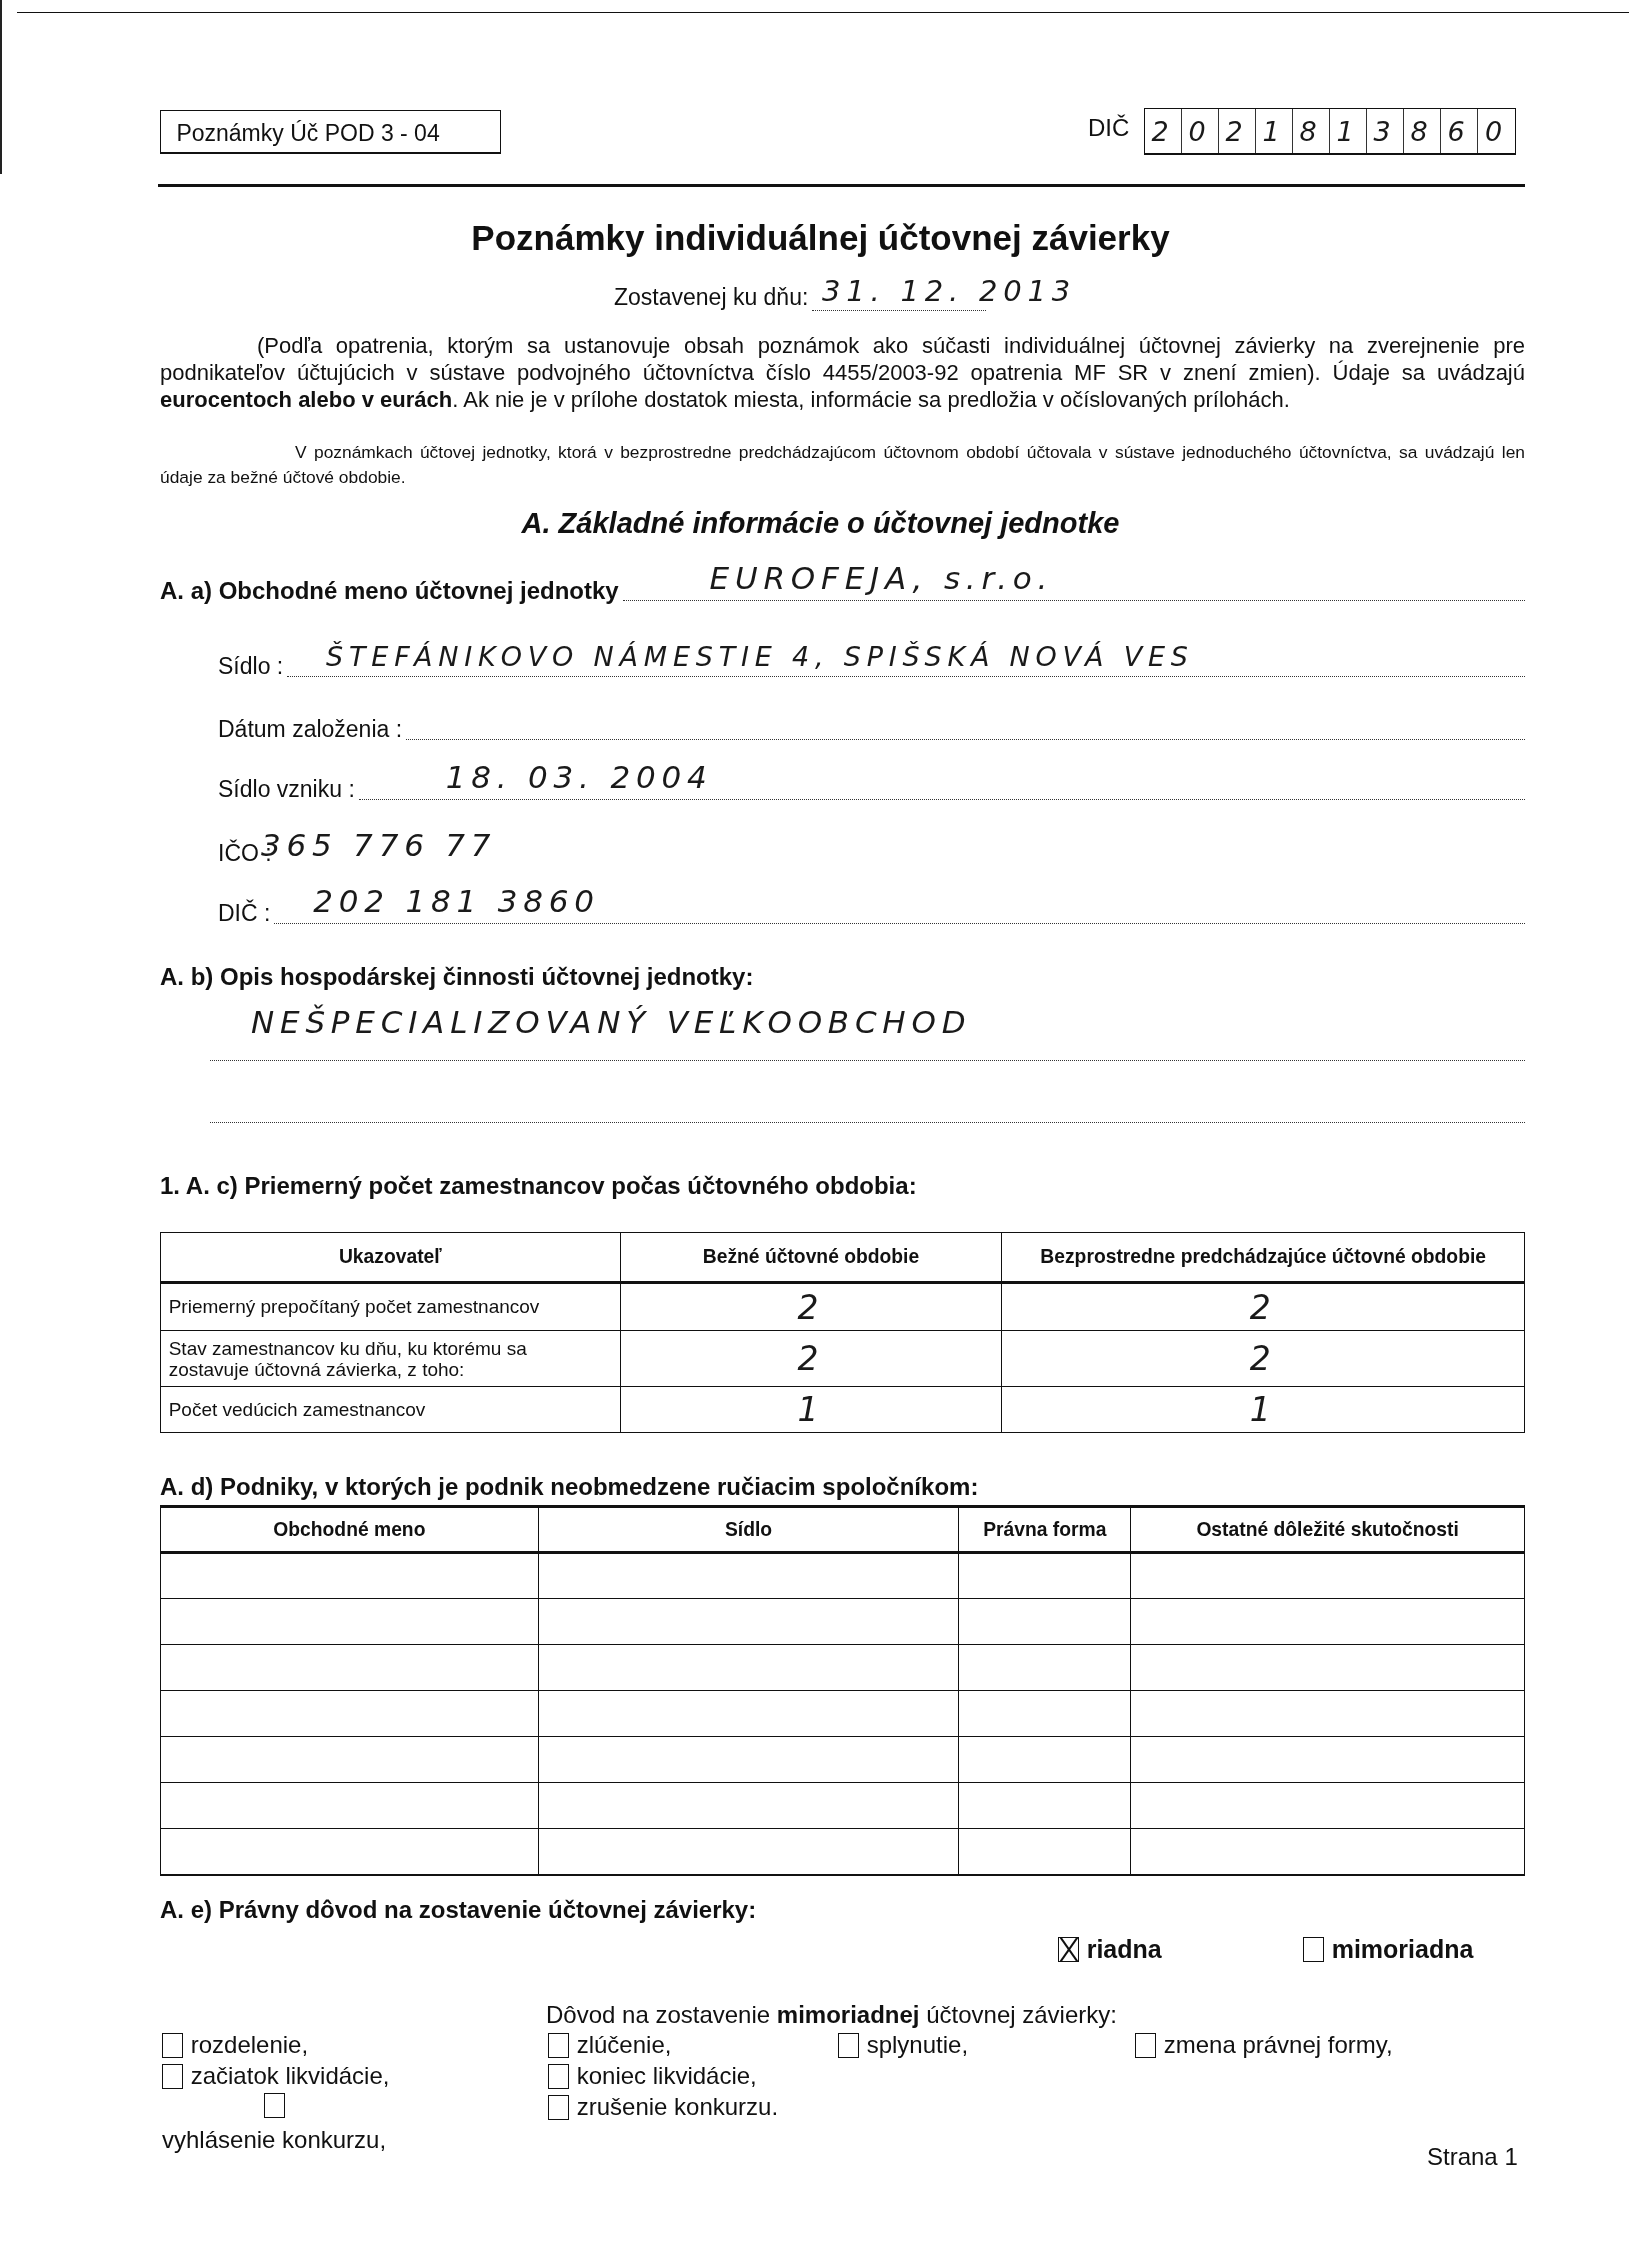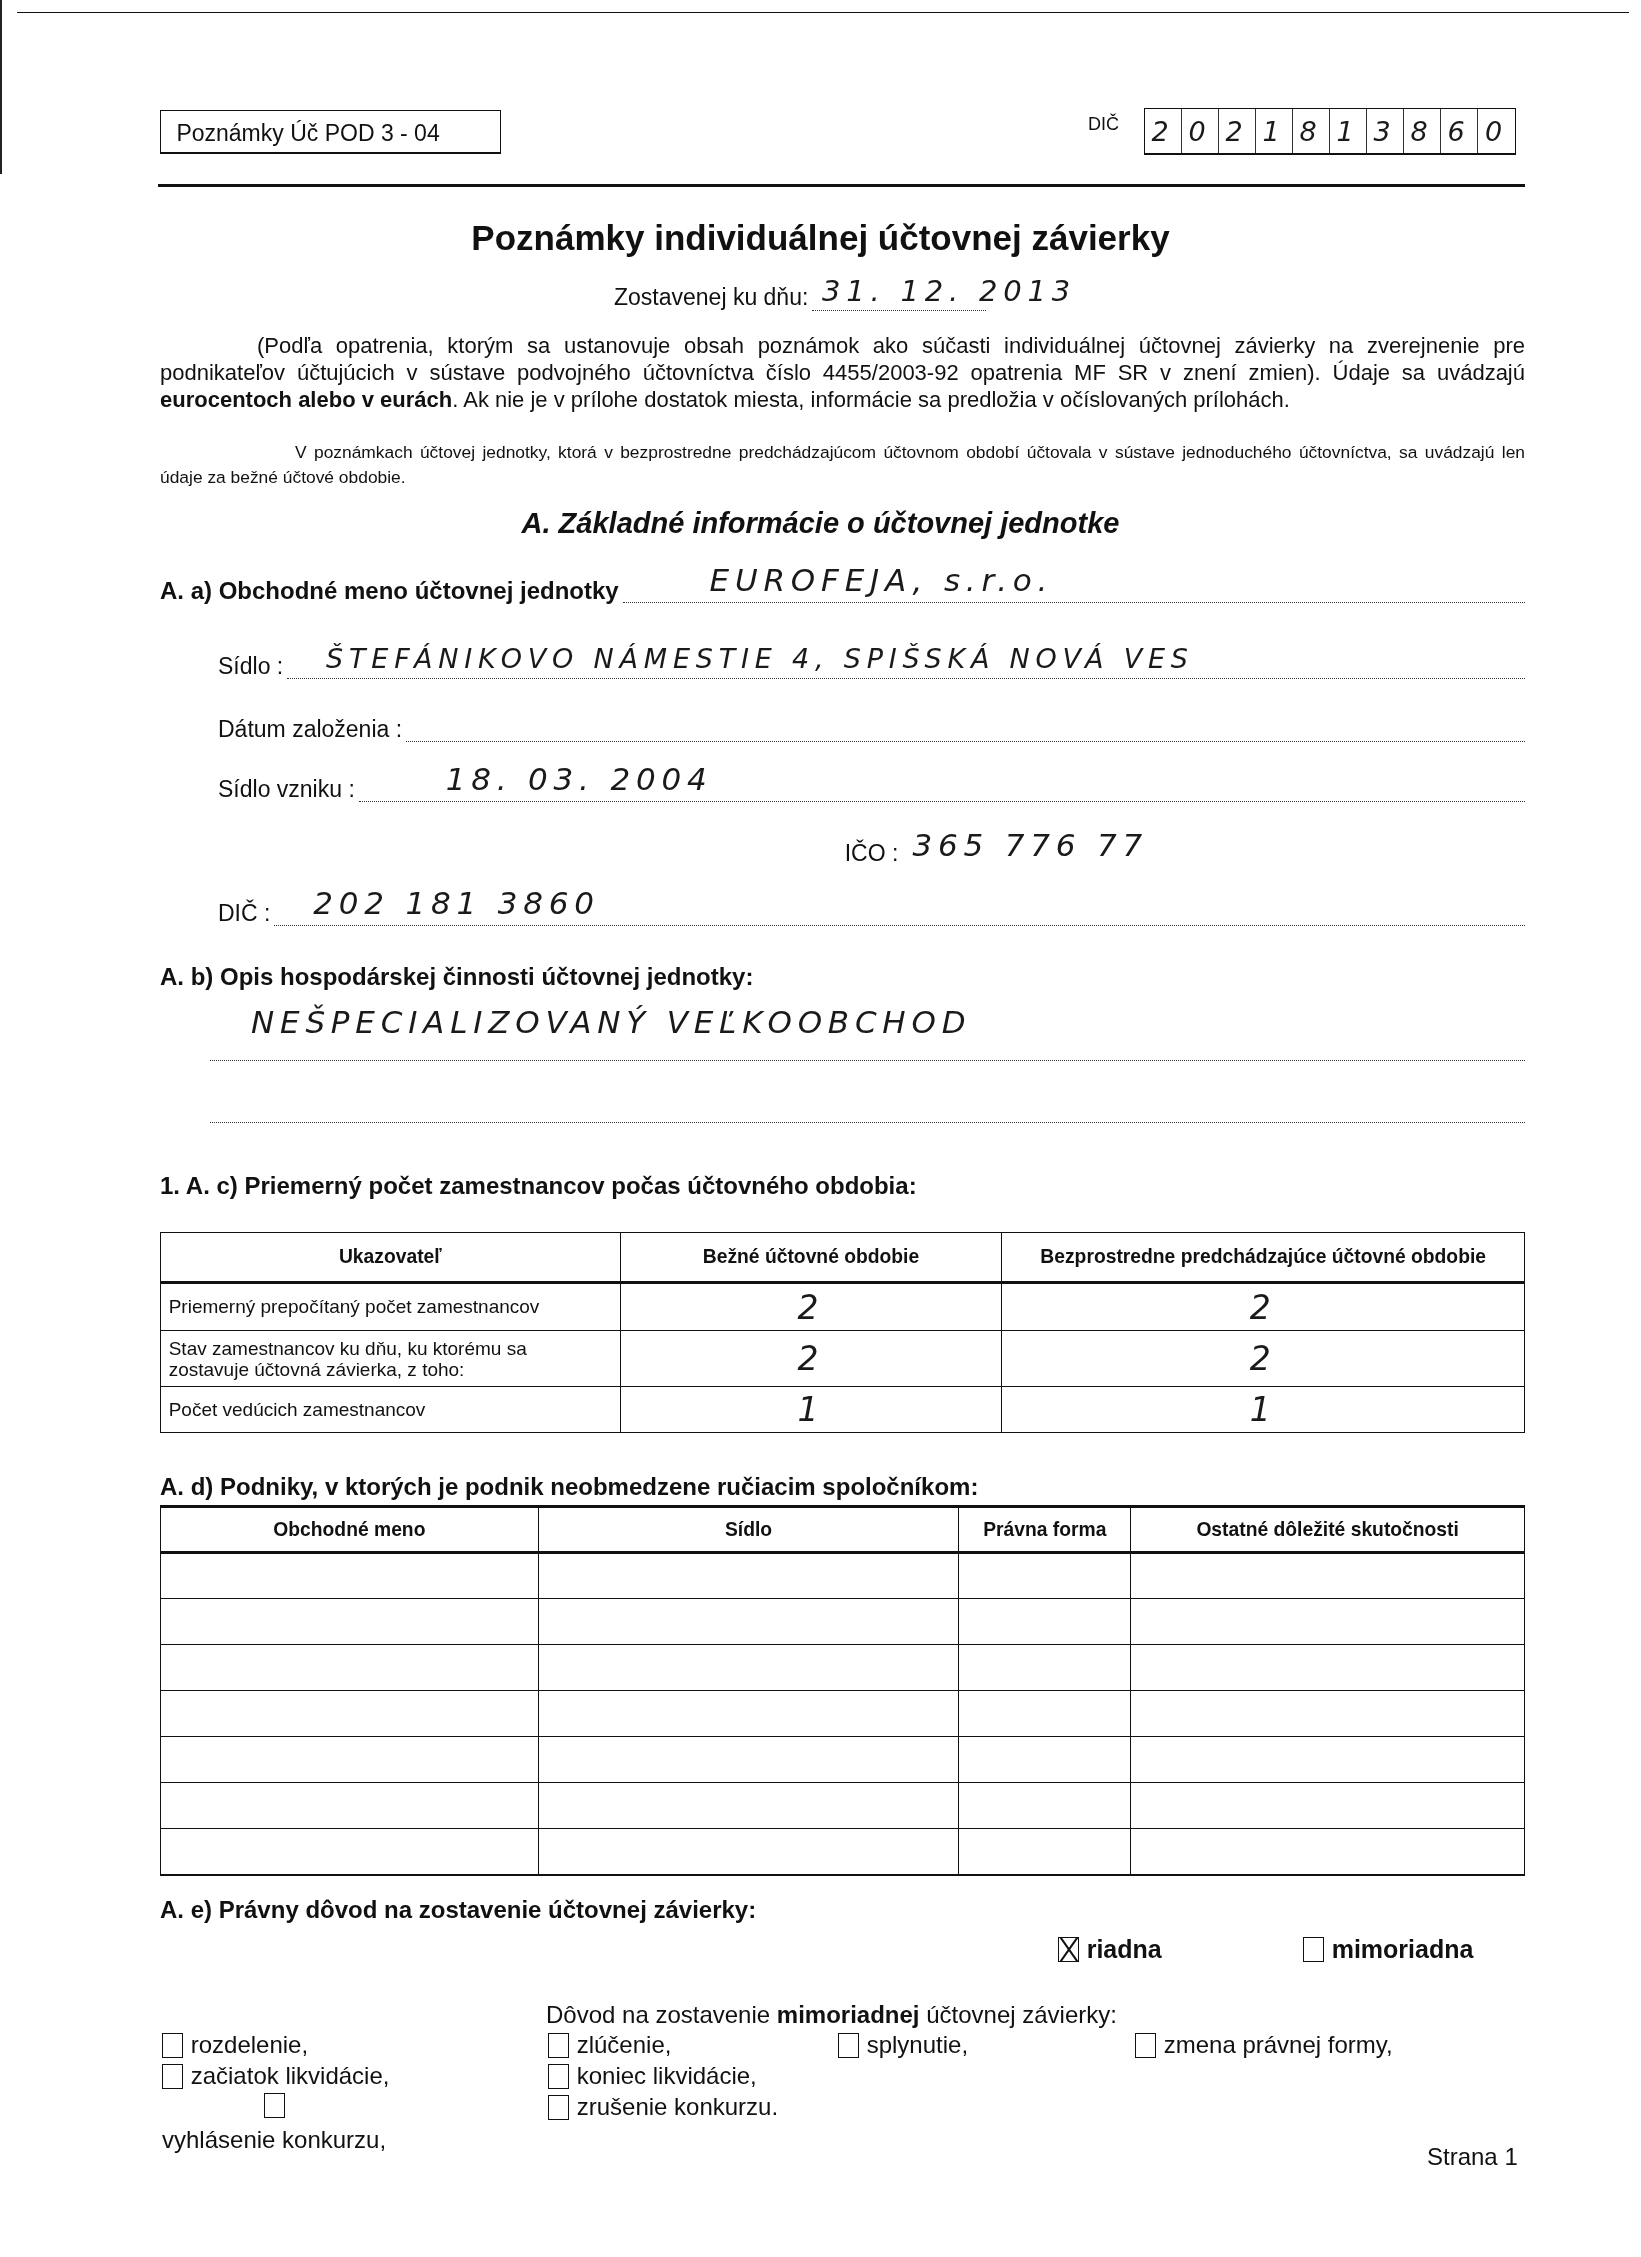--- a/index.html
+++ b/index.html
@@ -11,42 +11,42 @@
     .hw { font-family: "DejaVu Sans", sans-serif; font-style: italic; font-weight: 300; color: #1a1a1a; letter-spacing: 5.8px; }
     .dots { border-bottom: 1.9px dotted #333; }
 
     
     .top-rule { left: 17.4px; top: 11.6px; width: 1612px; height: 1.9px; background: #111; }
     .left-rule { left: 0px; top: 0px; width: 1.9px; height: 174px; background: #222; }
 
     
     .form-code-box { left: 160px; top: 110px; width: 341px; height: 44px; border: 1.9px solid #111; border-bottom-width: 2.9px;
       font-size: 23px; line-height: 44px; padding-left: 15.4px; box-sizing: border-box; }
-    .dic-label { left: 1088px; top: 114px; font-size: 18px; }
+    .dic-label { left: 1088px; top: 114px; font-size: 24px; }
     .dic-boxes { left: 1144px; top: 108px; height: 44px; display: flex; border: 1.9px solid #111; border-bottom-width: 2.9px; }
     .dic-box { width: 37px; height: 44px; border-right: 1.4px solid #333; box-sizing: border-box;
       display: flex; align-items: center; justify-content: center; font-size: 27px; }
     .dic-box:last-child { border-right: none; }
     .header-rule { left: 158px; top: 184px; width: 1367px; height: 2.9px; background: #111; }
 
     
     .title { left: 0; width: 1641px; top: 218px; text-align: center; font-size: 35px; font-weight: bold; }
     .subtitle-row { left: 614px; top: 284px; font-size: 23px; display: flex; align-items: flex-end; }
     .subtitle-row .dots { width: 174px; margin-left: 3.9px; position: relative; height: 21px; }
     .subtitle-row .hw { position: absolute; left: 9.7px; bottom: 1.9px; font-size: 29px; white-space: nowrap; }
 
     .intro { left: 160px; top: 332px; width: 1365px; font-size: 22px; line-height: 27px; text-align: justify; }
     .intro .indent { display: inline-block; width: 97px; }
     .note { left: 160px; top: 440px; width: 1365px; font-size: 17.4px; line-height: 25px; text-align: justify; }
     .note .indent { display: inline-block; width: 135px; }
 
     .section-heading { left: 0; width: 1641px; top: 507px; text-align: center; font-size: 29px; font-weight: bold; font-style: italic; }
 
     
-    .field-row { left: 160px; width: 1365px; display: flex; align-items: center; }
+    .field-row { left: 160px; width: 1365px; display: flex; align-items: flex-start; }
     .field-label { white-space: nowrap; font-size: 23px; }
     .field-label.bold { font-weight: bold; font-size: 24px; }
     .field-line { flex: 1; position: relative; height: 23px; margin-left: 3.9px; border-bottom: 1.9px dotted #333; }
     .field-value { position: absolute; bottom: 3.9px; white-space: nowrap; font-size: 31px; }
 
     .sub-heading { left: 160px; font-size: 24px; font-weight: bold; }
 
     .desc-line { left: 210px; width: 1315px; height: 1.9px; border-bottom: 1.9px dotted #333; }
     .desc-value { left: 251px; top: 1004px; font-size: 31px; }
 

